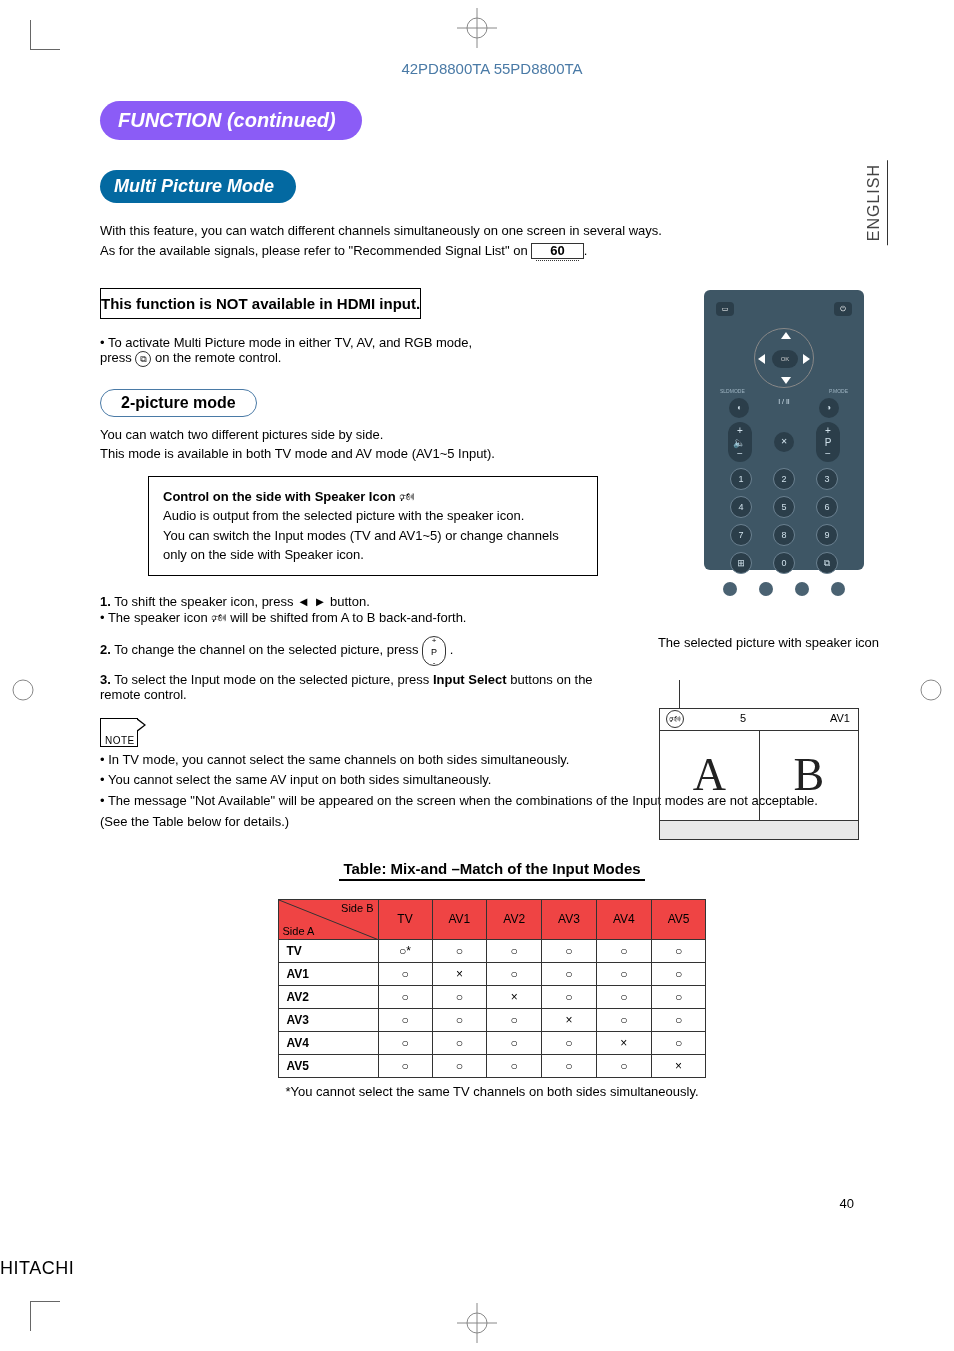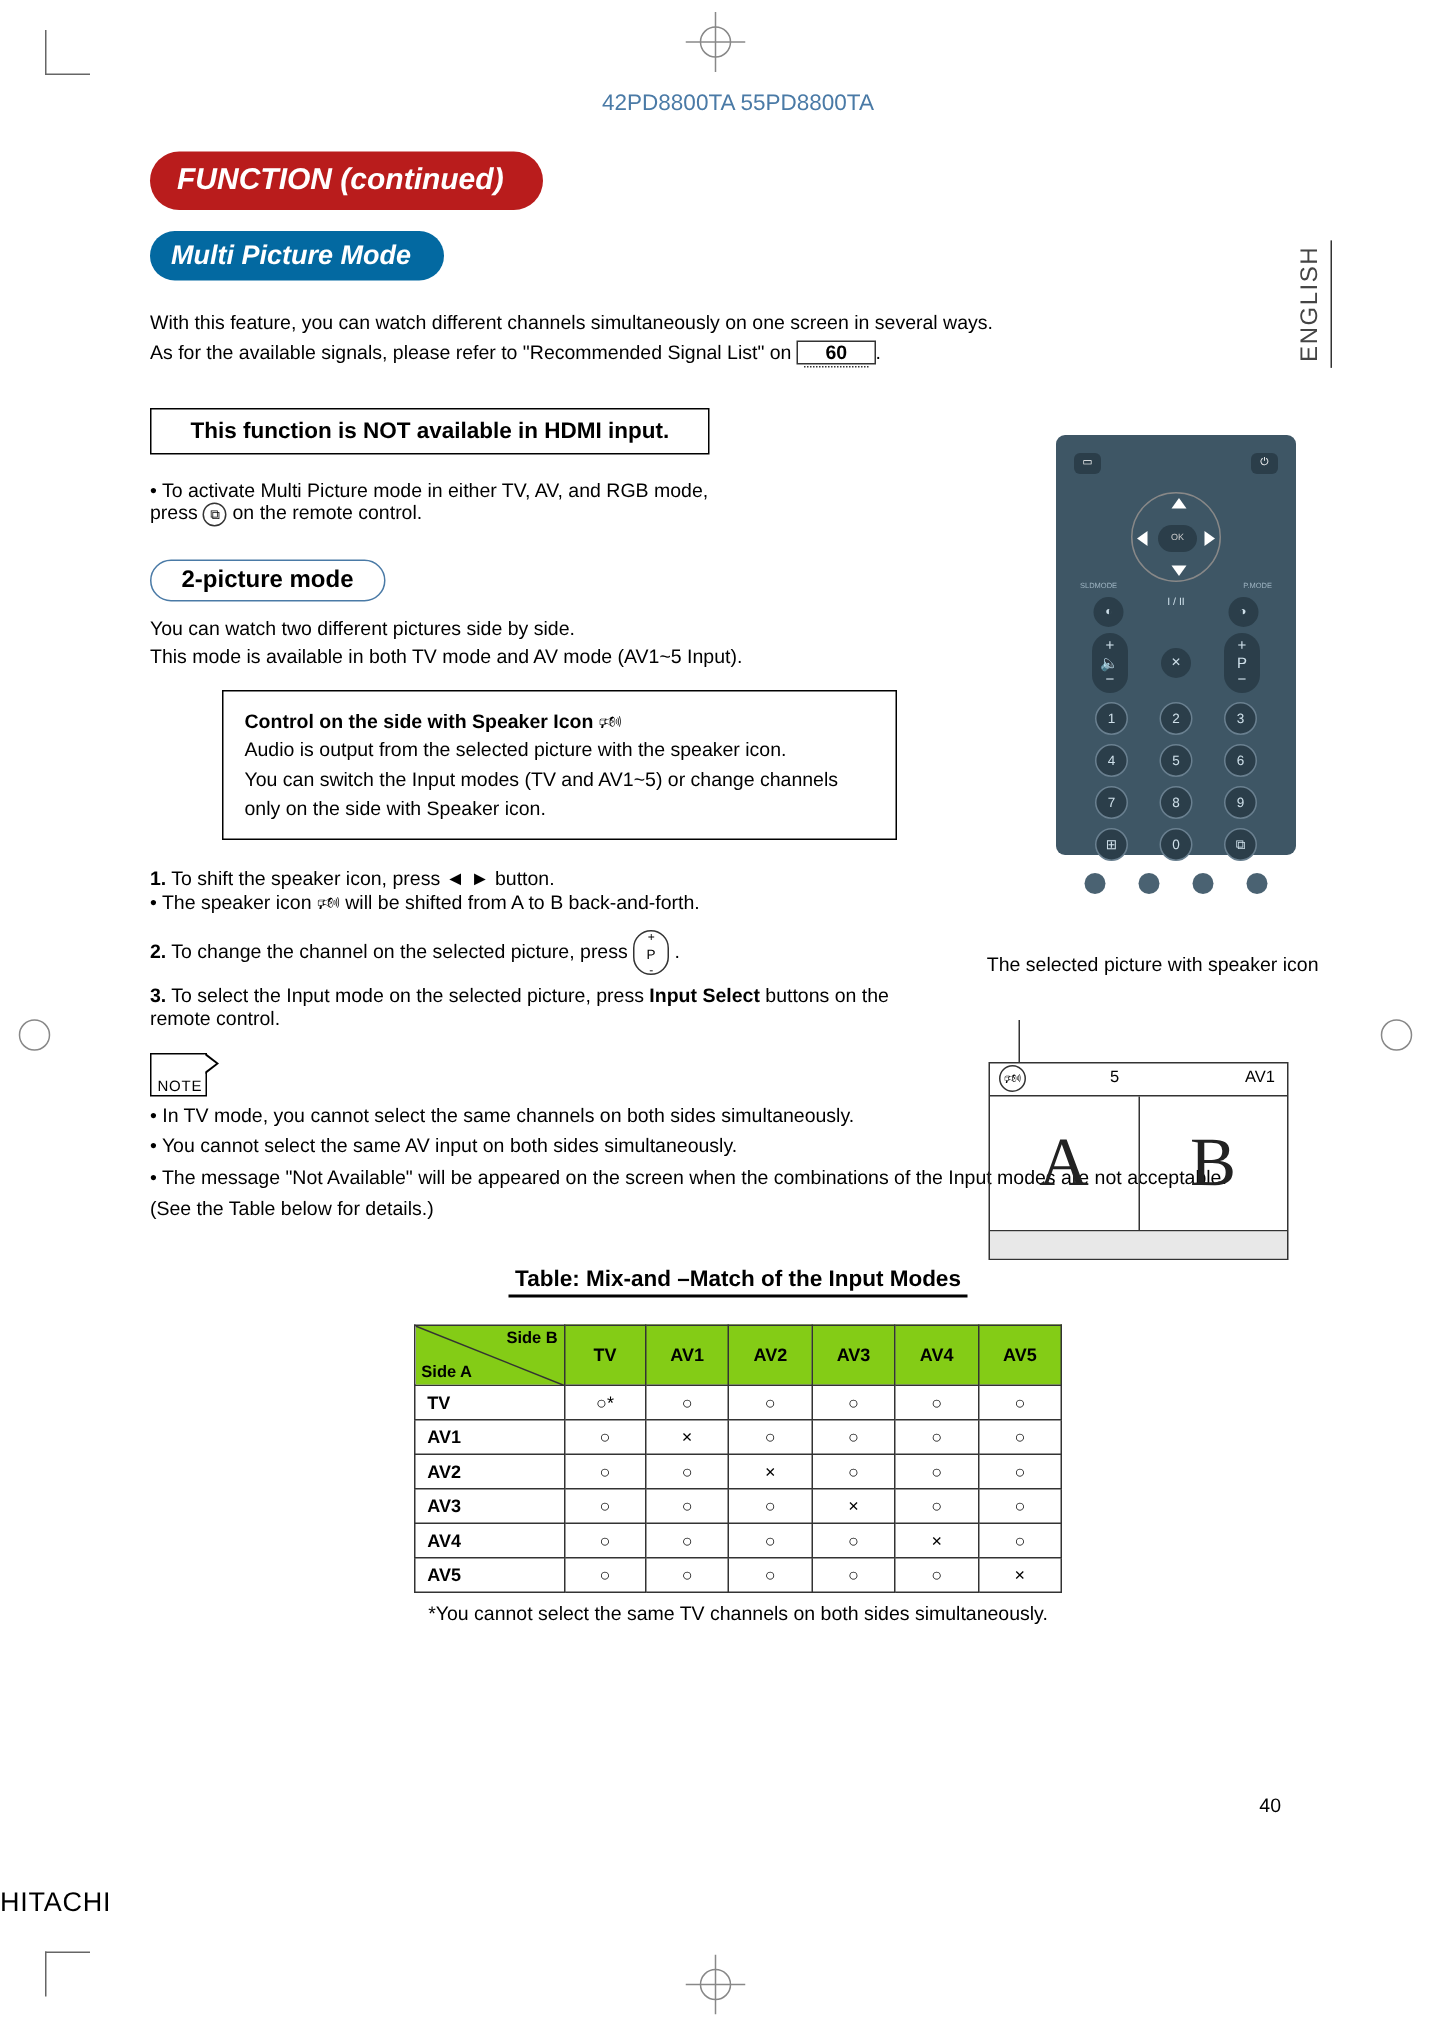--- a/index.html
+++ b/index.html
@@ -24,28 +24,28 @@
   .cross.bottom { bottom: 8px; }
   .cross svg { stroke: #888; }
   .side-cross { position: absolute; top: 670px; width: 40px; height: 40px; }
   .side-cross.left { left: 3px; }
   .side-cross.right { right: 3px; }
 
   .model-header { text-align: center; color: #4a7aa6; font-size: 15px; margin-bottom: 24px; }
 
   .pill-black {
     display: inline-block;
-    background: #b91c1c;
+    background: #8b5cf6;
     color: #fff;
     font-weight: bold;
     font-style: italic;
     font-size: 20px;
     padding: 8px 26px 8px 18px;
     border-radius: 20px;
-    margin-bottom: 14px;
+    margin-bottom: 30px;
   }
   .pill-blue {
     display: inline-block;
     background: #0369a1;
     color: #fff;
     font-weight: bold;
     font-style: italic;
     font-size: 18px;
     padding: 6px 22px 6px 14px;
     border-radius: 18px;
@@ -67,21 +67,21 @@
     padding-bottom: 4px;
   }
 
   .intro { margin: 4px 0 20px 0; line-height: 1.5; }
   .page-ref { display:inline-block; border:1px solid #333; padding: 0 18px; position:relative; font-weight:bold; line-height:14px; }
   .page-ref::after { content:""; position:absolute; left:4px; right:4px; bottom:-3px; border-bottom:1px dotted #333; }
 
   .box-plain {
     display: inline-block;
     border: 1px solid #000;
-    padding: 6px 26px;
+    padding: 6px 0;
     font-weight: bold;
     font-size: 15px;
     margin: 8px 0 12px 0;
     text-align: right;
   }
   .bullet-line { margin: 4px 0; }
   .remote-icon {
     display:inline-block; width:16px; height:16px; border:1.5px solid #333; border-radius:50%;
     vertical-align:middle; position:relative; font-size:9px; text-align:center; line-height:14px;
   }
@@ -196,21 +196,21 @@
   .leader { width:1px; height:28px; background:#333; margin-left:20px;}
 
   .table-section { margin-top: 28px; text-align:center; }
   .table-title { font-weight:bold; font-size:15px; border-bottom:2px solid #000; display:inline-block; padding:0 4px 2px 4px; margin-bottom:14px;}
   table.mix {
     border-collapse: collapse; margin: 4px auto 6px auto;
   }
   table.mix th, table.mix td {
     border:1px solid #333; padding: 4px 16px; font-size:12px; text-align:center; min-width:54px;
   }
-  table.mix th { background:#84cc16; font-weight:bold; }
+  table.mix th { background:#ef4444; font-weight:normal; }
   table.mix td.rowh { text-align:left; font-weight:bold; padding-left:8px; }
   .diag-cell { position:relative; width:100px; height:40px; padding:0 !important;}
   .diag-cell svg { position:absolute; top:0;left:0;}
   .diag-cell .b { position:absolute; top:2px; right:4px; font-size:11px;}
   .diag-cell .a { position:absolute; bottom:2px; left:4px; font-size:11px;}
   .table-foot { font-size:13px; margin-top:2px;}
 
   .footer-brand { position:absolute; bottom:72px; left:0; right:0; text-align:left; font-size:18px; letter-spacing:0.5px;}
   .page-num { position:absolute; bottom:140px; right:100px; font-size:13px;}
 </style>

